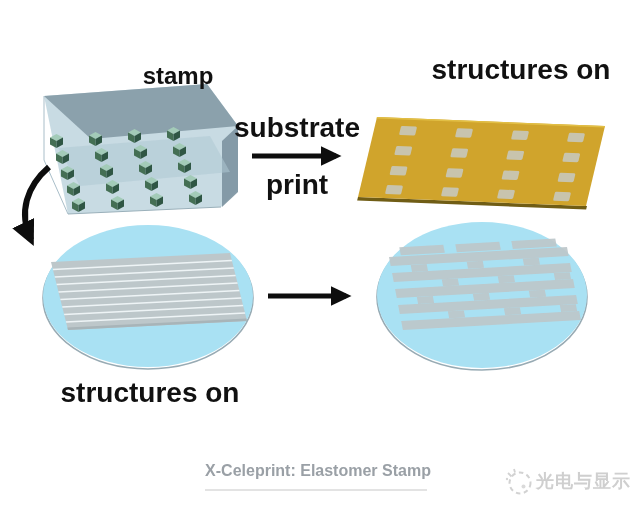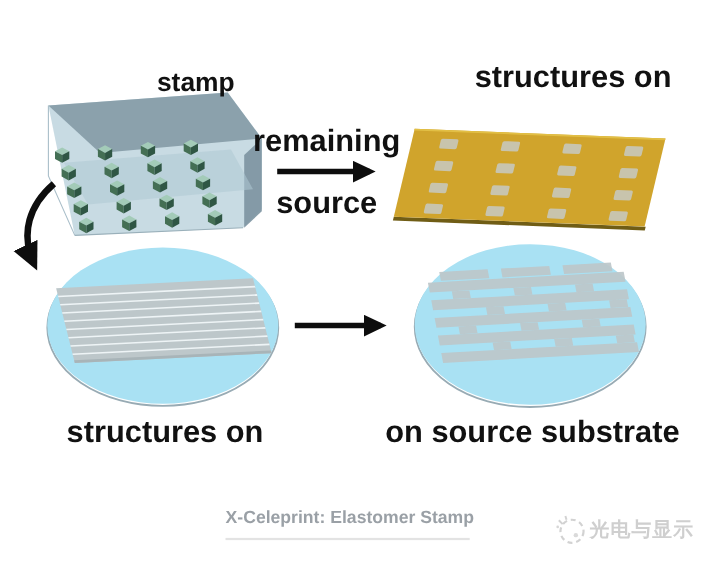--- a/index.html
+++ b/index.html
@@ -155,33 +155,32 @@
       <circle cx="15" cy="15" r="10.5" stroke-dasharray="4.5,3.5"></circle>
       <line x1="3" y1="5" x2="6.5" y2="8.5" stroke-width="1.8"></line>
       <line x1="9" y1="1" x2="10" y2="4.5" stroke-width="1.8"></line>
       <circle cx="2" cy="11" r="1.2" fill="#d6d6d6" stroke="none"></circle>
       <circle cx="18.5" cy="18.5" r="2" fill="#dadada" stroke="none"></circle>
     </g>
   </svg>
 
   <div class="lbl lbl-stamp" style="left:178px;top:63px;">stamp</div>
 
-  <div class="lbl" style="left:297px;top:115px;">remaining</div>
-  <div class="lbl" style="left:297px;top:172px;">source</div>
+  <div class="lbl" style="left:297px;top:115px;">substrate</div>
+  <div class="lbl" style="left:297px;top:172px;">print</div>
 
   <div class="lbl" style="left:521px;top:57px;">
     <div>structures on</div>
   </div>
 
   <div class="lbl" style="left:150px;top:380px;">
     <div>structures on</div>
   </div>
 
   <div class="lbl" style="left:484px;top:380px;">
-    <div>on source substrate</div>
   </div>
 
   <div class="caption">X-Celeprint: Elastomer Stamp</div>
   <div class="divider"></div>
 
   <div class="watermark-text">光电与显示</div>
 
 </div>
 
 </body></html>

